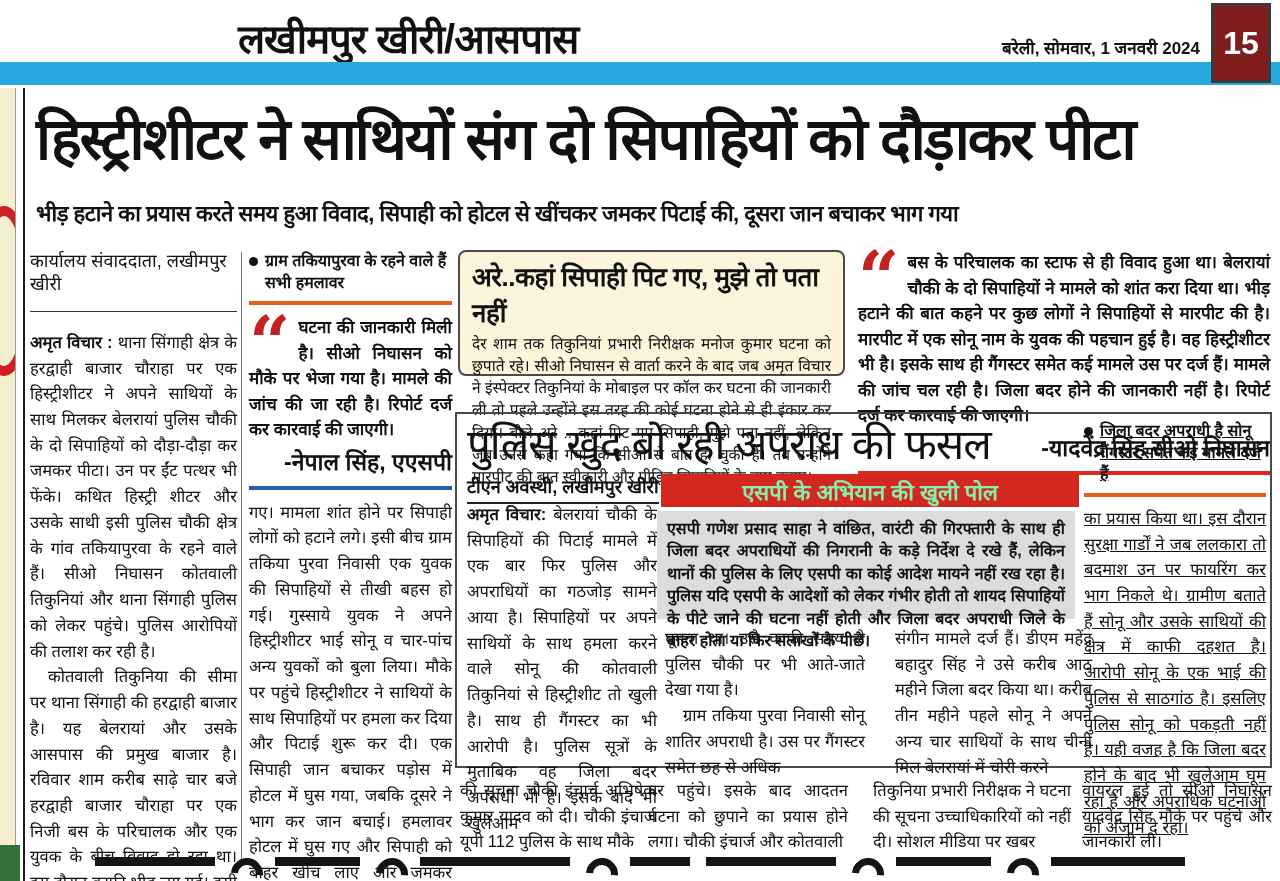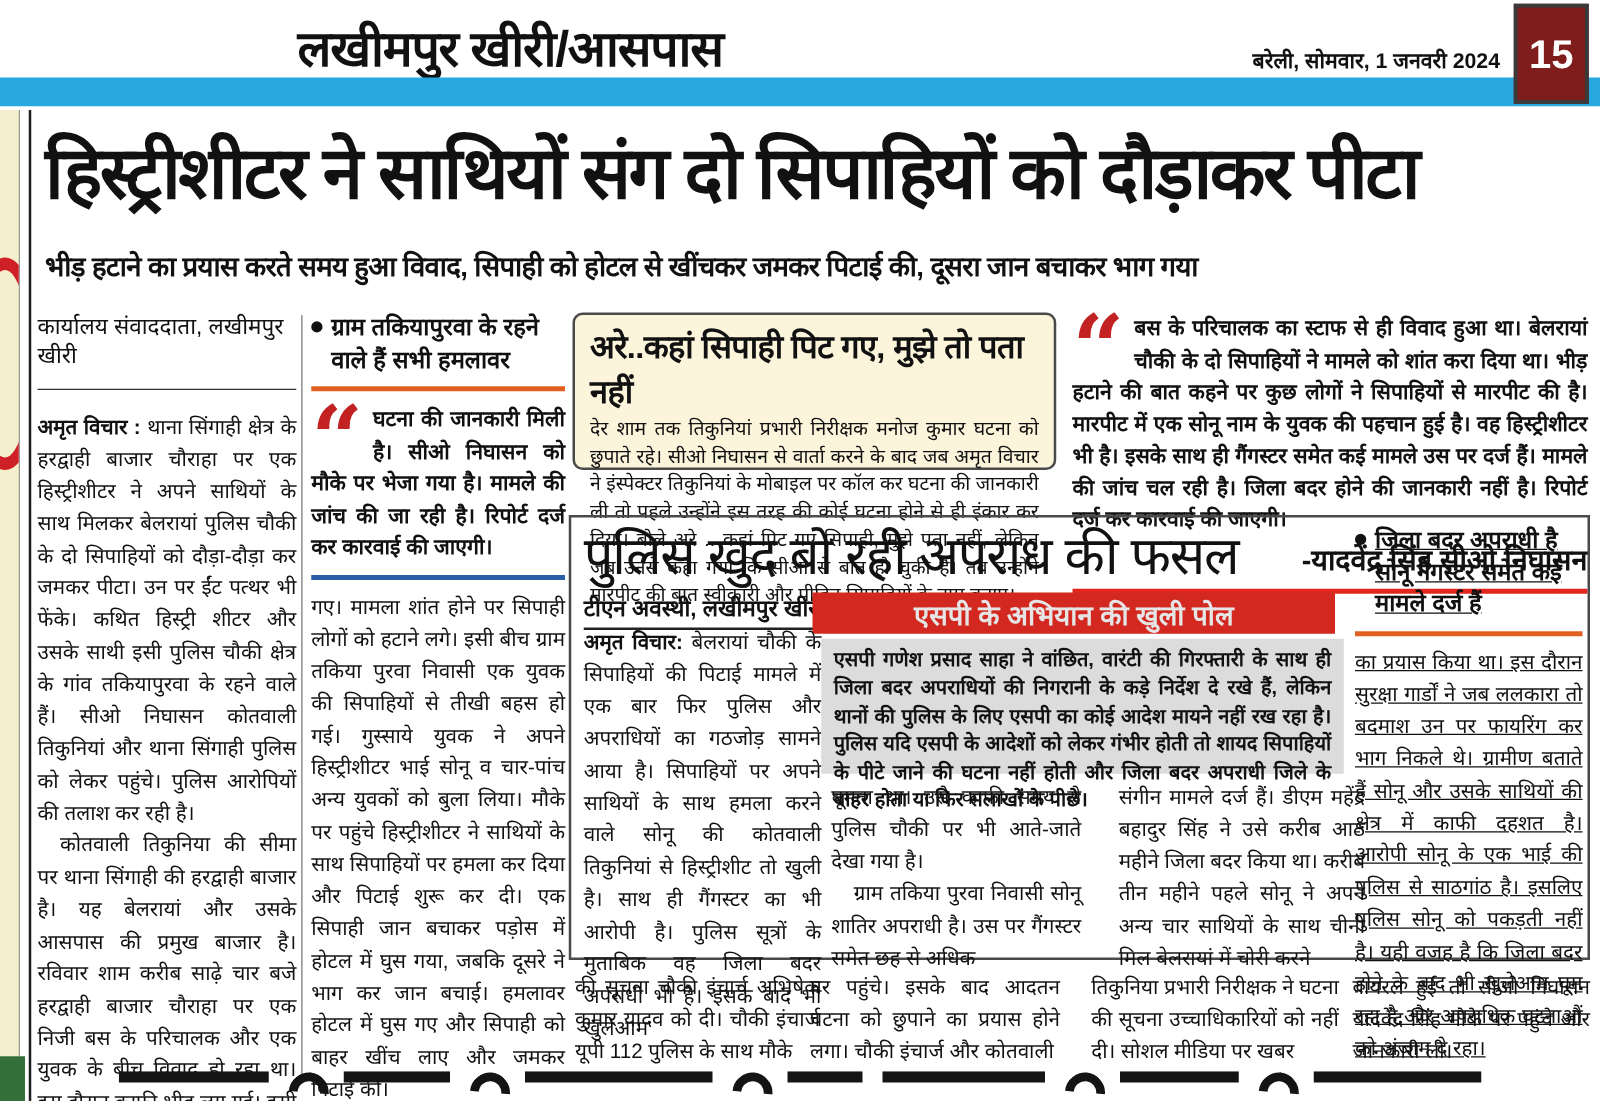--- a/index.html
+++ b/index.html
@@ -25,21 +25,21 @@
   
   #main-headline{left:36px;top:94px;width:1240px;font-size:58px;font-weight:800;
     letter-spacing:-2px;line-height:1.55;white-space:nowrap;}
   #sub-headline{left:36px;top:197px;width:1240px;font-size:22px;font-weight:700;letter-spacing:-0.5px;}
   
   .body-txt{font-size:16.5px;line-height:1.56;text-align:justify;}
   .indent{text-indent:18px;}
   .lead{font-weight:800;}
   .byline{font-size:18px;font-weight:400;line-height:1.3;}
   .rule{height:1px;background:#333;}
-  .crosshead{font-size:19px;font-weight:800;line-height:1.35;display:flex;gap:7px;}
+  .crosshead{font-size:16px;font-weight:800;line-height:1.35;display:flex;gap:7px;}
   .bullet{width:9px;height:9px;border-radius:50%;background:#111;margin-top:7px;flex:0 0 9px;}
   .rule-orange{height:4px;background:#e2601f;}
   .rule-blue{height:4px;background:#2a5ca8;}
   .rule-red{height:4px;background:#e3261d;}
   .quote-mark{float:left;font-family:"DejaVu Serif",serif;font-size:72px;line-height:0.55;
     color:#c32222;margin:8px 8px 0 0;font-weight:700;}
   .quote-txt{font-size:17px;font-weight:700;line-height:1.5;text-align:justify;}
   .attribution{font-size:23px;font-weight:800;text-align:right;margin-top:2px;}
   
   #col1{left:30px;top:250px;width:207px;}
@@ -49,21 +49,21 @@
   #denial-box{left:458px;top:250px;width:387px;height:126px;background:#fcf5dc;
     border:2px solid #4a4a4a;border-radius:8px;padding:6px 12px;box-sizing:border-box;}
   #denial-title{font-size:26px;font-weight:800;margin:0 0 3px 0;letter-spacing:-0.5px;}
   #denial-body{font-size:15.5px;font-weight:500;line-height:1.43;text-align:justify;}
   
   #quote2{left:858px;top:250px;width:412px;}
   
   #story2{left:455px;top:412px;width:817px;height:356px;border:2px solid #4a4a4a;box-sizing:border-box;}
   #story2-headline{left:10px;top:0px;width:630px;font-size:42px;font-weight:500;letter-spacing:-1px;}
   #story2-byline{left:10px;top:60px;font-size:18px;font-weight:700;border-bottom:2px solid #222;padding-bottom:4px;}
-  #story2-banner{left:193px;top:60px;width:418px;height:33px;background:#d3281f;color:#e5e5e5;
+  #story2-banner{left:204px;top:60px;width:418px;height:33px;background:#d3281f;color:#86efac;
     font-size:22px;font-weight:800;display:flex;align-items:center;justify-content:center;}
   #story2-graybox{left:200px;top:97px;width:418px;height:108px;background:#dcdcdc;
     padding:7px 10px;box-sizing:border-box;font-size:16px;font-weight:600;line-height:1.4;text-align:justify;}
   #story2-colA{left:10px;top:88px;width:190px;}
   #story2-colB{left:208px;top:212px;width:200px;}
   #story2-colC{left:419px;top:212px;width:197px;margin-left:19px;}
   #story2-colD{left:627px;top:6px;width:182px;text-decoration:underline;}
   
   .bottomcol{top:778px;}
   #cont1{left:460px;width:196px;}
@@ -106,20 +106,21 @@
 
   <div class="abs" id="col2">
     <div class="crosshead">
       <span class="bullet"></span>
       <span>ग्राम तकियापुरवा के रहने वाले हैं सभी हमलावर</span>
     </div>
     <div class="rule-orange" style="margin:8px 0 10px 0;"></div>
     <div>
       <span class="quote-mark">“</span>
       <div class="quote-txt">घटना की जानकारी मिली है। सीओ निघासन को मौके पर भेजा गया है। मामले की जांच की जा रही है। रिपोर्ट दर्ज कर कारवाई की जाएगी।</div>
+      <div class="attribution">-नेपाल सिंह, एएसपी</div>
     </div>
     <div class="rule-blue" style="margin:9px 0 10px 0;"></div>
     <p class="body-txt" style="margin:0;">गए। मामला शांत होने पर सिपाही लोगों को हटाने लगे। इसी बीच ग्राम तकिया पुरवा निवासी एक युवक की सिपाहियों से तीखी बहस हो गई।  गुस्साये युवक ने अपने हिस्ट्रीशीटर भाई सोनू व चार-पांच अन्य युवकों को बुला लिया। मौके पर पहुंचे हिस्ट्रीशीटर ने साथियों के साथ सिपाहियों पर हमला कर दिया और पिटाई शुरू कर दी। एक सिपाही जान बचाकर पड़ोस में होटल में घुस गया, जबकि दूसरे ने भाग कर जान बचाई। हमलावर होटल में घुस गए और सिपाही को बाहर खींच लाए और जमकर पिटाई की।</p>
 
   </div>
 
   <div class="abs" id="denial-box">
     <div id="denial-title">अरे..कहां सिपाही पिट गए, मुझे तो पता नहीं</div>
     <div id="denial-body">देर शाम तक तिकुनियां प्रभारी निरीक्षक मनोज कुमार घटना को छुपाते रहे। सीओ निघासन से वार्ता करने के बाद जब अमृत विचार ने इंस्पेक्टर तिकुनियां के मोबाइल पर कॉल कर घटना की जानकारी ली तो पहले उन्होंने इस तरह की कोई घटना होने से ही इंकार कर दिया। बोले अरे .. कहां पिट गए सिपाही, मुझे पता नहीं, लेकिन जब उनसे कहा गया कि सीओ से बात हो चुकी है। तब उन्होंने मारपीट की बात स्वीकारी और पीड़ित सिपाहियों के नाम बताए।</div>
   </div>

